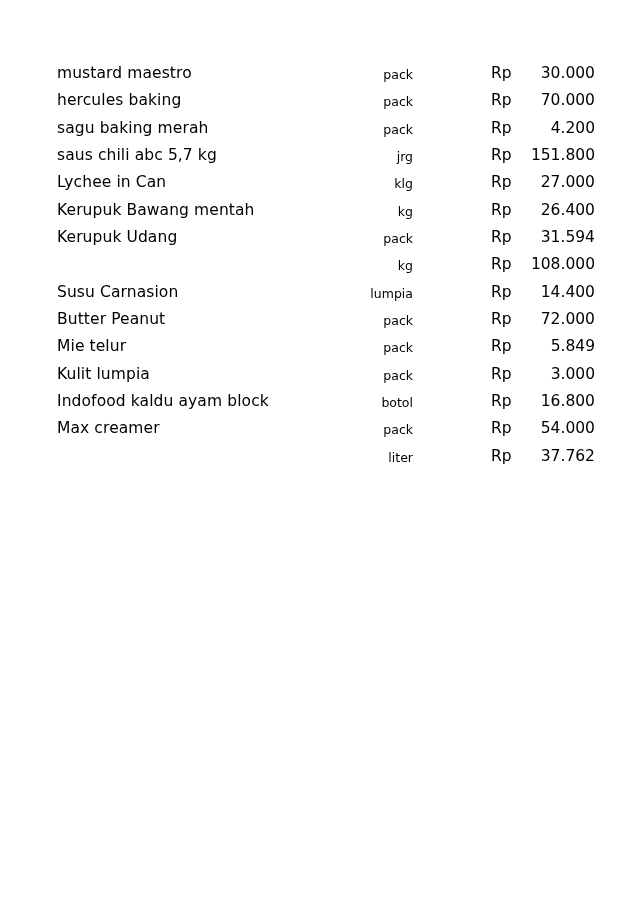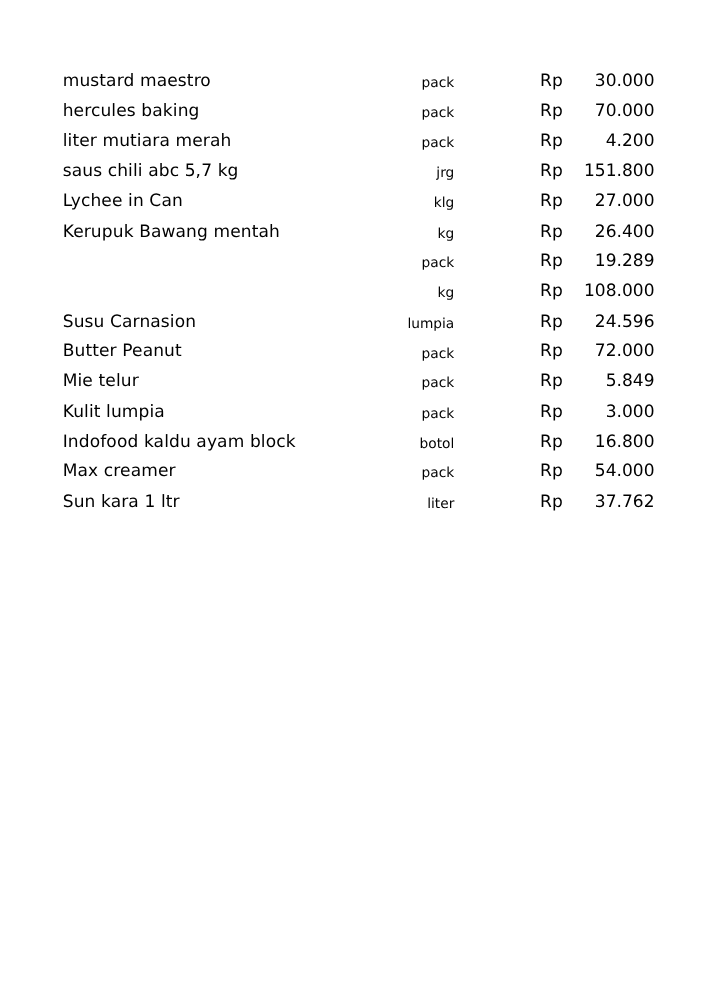--- a/index.html
+++ b/index.html
@@ -85,21 +85,21 @@
     </div>
 
     <div class="row">
       <span class="name">hercules baking</span>
       <span class="unit">pack</span>
       <span class="currency">Rp</span>
       <span class="amount">70.000</span>
     </div>
 
     <div class="row">
-      <span class="name">liter mutiara merah</span>
+      <span class="name">sagu baking merah</span>
       <span class="unit">pack</span>
       <span class="currency">Rp</span>
       <span class="amount">4.200</span>
     </div>
 
     <div class="row">
       <span class="name">saus chili abc 5,7 kg</span>
       <span class="unit">jrg</span>
       <span class="currency">Rp</span>
       <span class="amount">151.800</span>
@@ -113,36 +113,37 @@
     </div>
 
     <div class="row">
       <span class="name">Kerupuk Bawang mentah</span>
       <span class="unit">kg</span>
       <span class="currency">Rp</span>
       <span class="amount">26.400</span>
     </div>
 
     <div class="row">
+      <span class="name">Kerupuk Udang</span>
       <span class="unit">pack</span>
       <span class="currency">Rp</span>
-      <span class="amount">19.289</span>
+      <span class="amount">31.594</span>
     </div>
 
     <div class="row">
       <span class="unit">kg</span>
       <span class="currency">Rp</span>
       <span class="amount">108.000</span>
     </div>
 
     <div class="row">
       <span class="name">Susu Carnasion</span>
       <span class="unit">lumpia</span>
       <span class="currency">Rp</span>
-      <span class="amount">24.596</span>
+      <span class="amount">14.400</span>
     </div>
 
     <div class="row">
       <span class="name">Butter Peanut</span>
       <span class="unit">pack</span>
       <span class="currency">Rp</span>
       <span class="amount">72.000</span>
     </div>
 
     <div class="row">
@@ -167,20 +168,19 @@
     </div>
 
     <div class="row">
       <span class="name">Max creamer</span>
       <span class="unit">pack</span>
       <span class="currency">Rp</span>
       <span class="amount">54.000</span>
     </div>
 
     <div class="row">
-      <span class="name">Sun kara 1 ltr</span>
       <span class="unit">liter</span>
       <span class="currency">Rp</span>
       <span class="amount">37.762</span>
     </div>
 
   </div>
 </div>
 
 </body></html>

